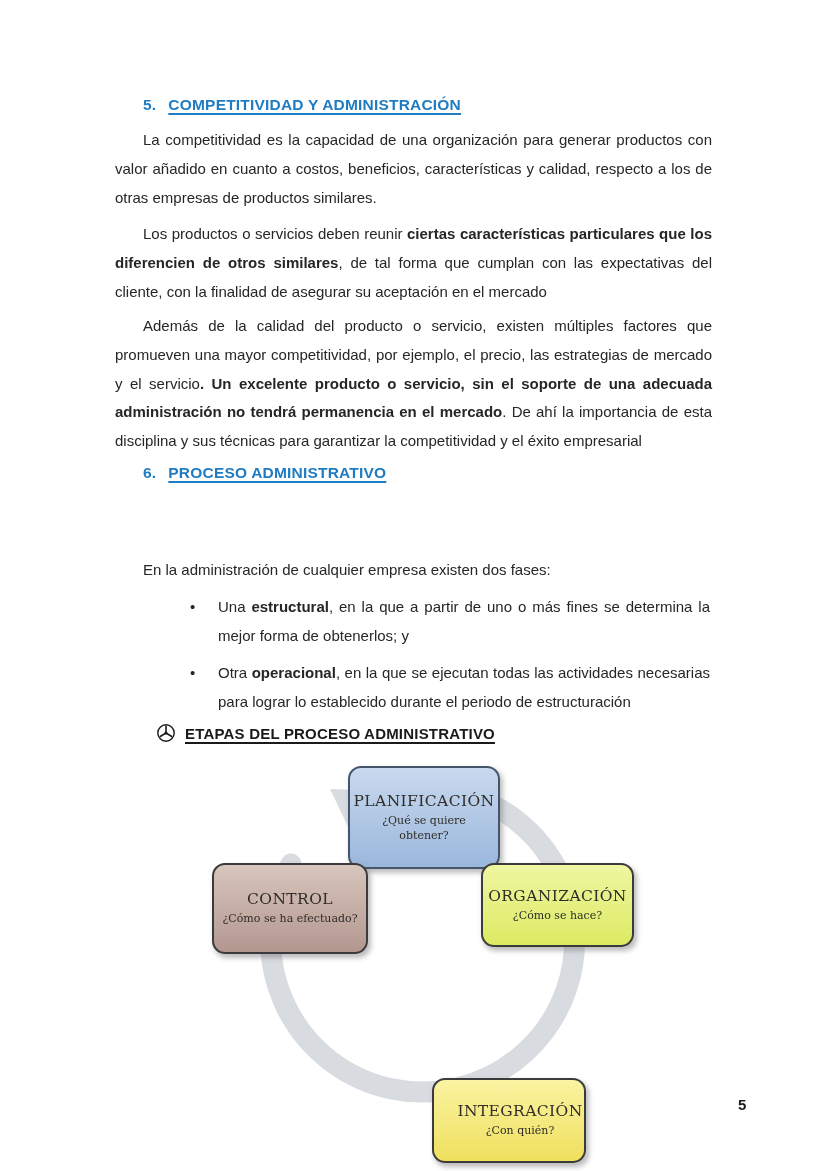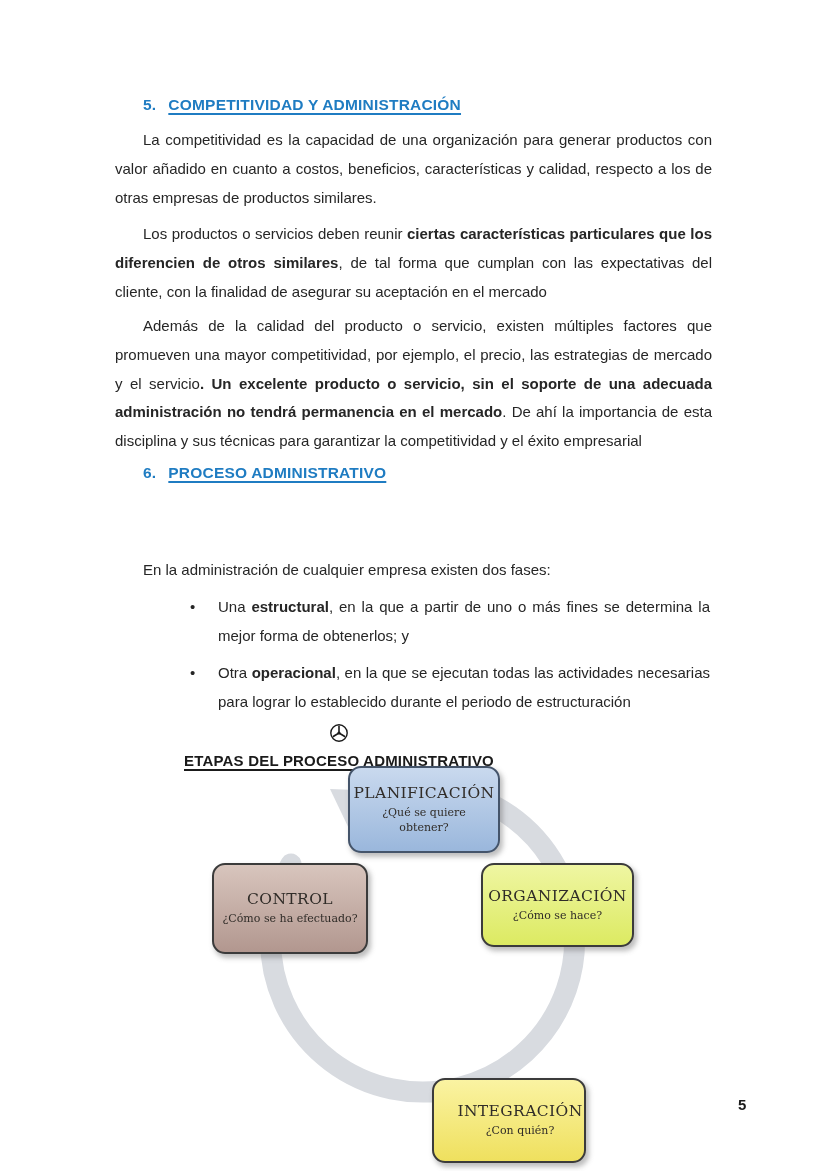--- a/index.html
+++ b/index.html
@@ -76,21 +76,21 @@
   <div class="abs bullet-item" style="left:190px;top:592px;">
     <span class="marker">•</span>
     <span><span>Una </span><b>estructural</b><span>, en la que a partir de uno o más fines se determina la mejor forma de obtenerlos; y</span></span>
   </div>
 
   <div class="abs bullet-item" style="left:190px;top:658px;">
     <span class="marker">•</span>
     <span><span>Otra </span><b>operacional</b><span>, en la que se ejecutan todas las actividades necesarias para lograr lo establecido durante el periodo de estructuración</span></span>
   </div>
 
-  <div class="abs etapas" style="left:184px;top:723px;flex-direction:column;">
+  <div class="abs etapas" style="left:156px;top:723px;">
     <span style="display:inline-flex;">
       <svg width="20" height="20" viewBox="0 0 20 20">
         <circle cx="10" cy="10" r="8.2" fill="none" stroke="#1a1a1a" stroke-width="1.4"></circle>
         <circle cx="10" cy="10" r="1.6" fill="#1a1a1a"></circle>
         <line x1="10" y1="10" x2="10" y2="2.8" stroke="#1a1a1a" stroke-width="1.6"></line>
         <line x1="10" y1="10" x2="3.8" y2="13.8" stroke="#1a1a1a" stroke-width="1.6"></line>
         <line x1="10" y1="10" x2="16.2" y2="13.8" stroke="#1a1a1a" stroke-width="1.6"></line>
       </svg>
     </span>
     <span class="ttl">ETAPAS DEL PROCESO ADMINISTRATIVO</span>
@@ -98,21 +98,21 @@
 
   <div class="abs" style="left:0;top:0;width:828px;height:1171px;pointer-events:none;">
     <svg width="828" height="1171" viewBox="0 0 828 1171">
 
       <path d="M 359 802 A 152 152 0 1 1 291 864" fill="none" stroke="#d8dbe0" stroke-width="21" stroke-linecap="round"></path>
 
       <polygon points="381,791 352,835 330,789" fill="#d8dbe0"></polygon>
     </svg>
   </div>
 
-  <div class="stage-box" style="left: 348px; top: 766px; width: 152px; height: 87px; background: linear-gradient(rgb(201, 217, 238), rgb(154, 183, 220)); border: 2px solid rgb(68, 84, 106);">
+  <div class="stage-box" style="left: 348px; top: 766px; width: 152px; height: 103px; background: linear-gradient(rgb(201, 217, 238), rgb(154, 183, 220)); border: 2px solid rgb(68, 84, 106);">
     <div class="stage-title">PLANIFICACIÓN</div>
     <div class="stage-sub">¿Qué se quiere obtener?</div>
   </div>
 
   <div class="stage-box" style="left: 481px; top: 863px; width: 153px; height: 84px; background: linear-gradient(rgb(239, 246, 162), rgb(220, 234, 98)); border: 2px solid rgb(59, 59, 59);">
     <div class="stage-title">ORGANIZACIÓN</div>
     <div class="stage-sub">¿Cómo se hace?</div>
   </div>
 
   <div class="stage-box" style="left: 432px; top: 1078px; width: 154px; height: 85px; background: linear-gradient(rgb(250, 243, 162), rgb(239, 224, 94)); border: 2px solid rgb(59, 59, 59); padding-left: 28px;">

